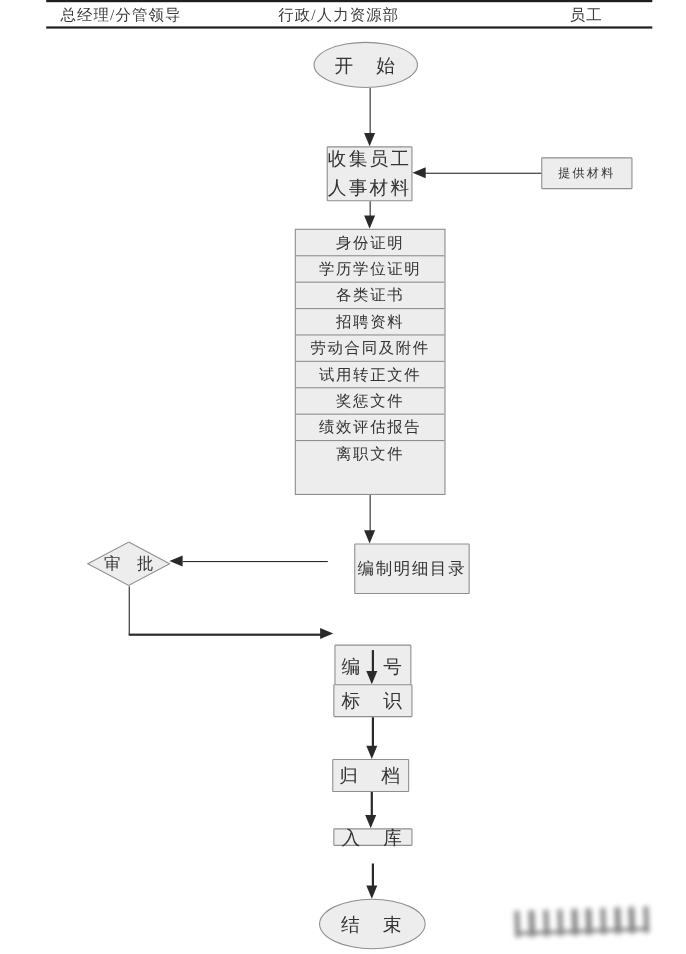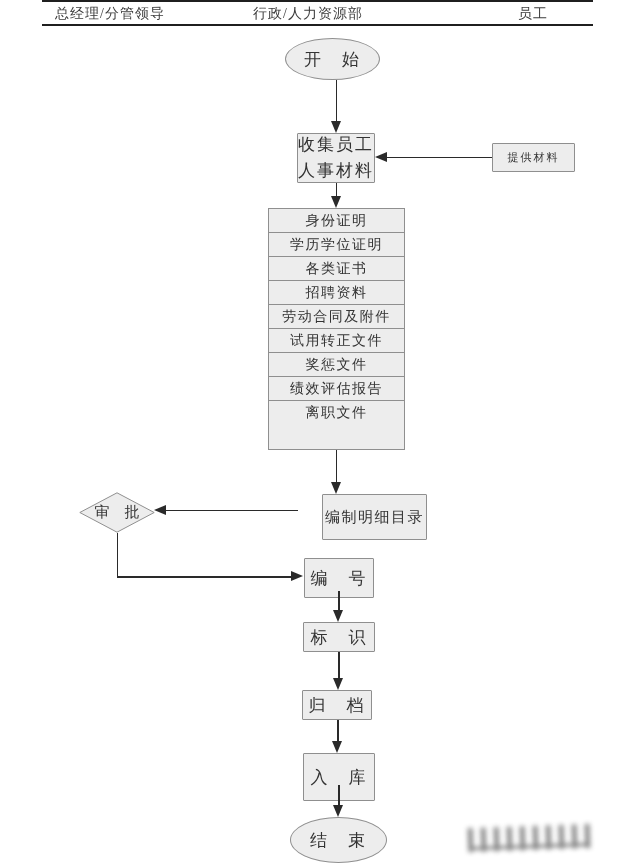--- a/index.html
+++ b/index.html
@@ -109,42 +109,42 @@
     <svg width="76" height="41" viewBox="0 0 76 41">
       <polygon points="38,0.8 75.2,20.5 38,40.2 0.8,20.5" fill="#ededed" stroke="#8f8f8f" stroke-width="1"></polygon>
     </svg>
     <div class="dlabel">审　批</div>
   </div>
 
   <div class="vline" style="left:116.5px;top:533px;height:44px;"></div>
   <div class="hline" style="left:116.5px;top:576px;width:175px;"></div>
   <div class="arr right" style="left:291px;top:570.5px;"></div>
 
-  <div class="box" style="left:304px;top:558px;width:70px;height:40px;">
+  <div class="box" style="left:304px;top:586px;width:70px;height:40px;">
     <span>编　号</span>
   </div>
 
   <div class="vline" style="left:338px;top:591px;height:20px;"></div>
   <div class="arr down" style="left:333px;top:610px;"></div>
 
   <div class="box" style="left:303px;top:622px;width:72px;height:30px;">
     <span>标　识</span>
   </div>
 
   <div class="vline" style="left:338px;top:652px;height:27px;"></div>
   <div class="arr down" style="left:333px;top:678px;"></div>
 
   <div class="box" style="left:302px;top:690px;width:70px;height:30px;">
     <span>归　档</span>
   </div>
 
   <div class="vline" style="left:337px;top:720px;height:22px;"></div>
   <div class="arr down" style="left:332px;top:741px;"></div>
 
-  <div class="box" style="left:303px;top:753px;width:72px;height:48px;">
+  <div class="box" style="left:303px;top:753px;width:72px;height:16px;">
     <span>入　库</span>
   </div>
 
   <div class="vline" style="left:338px;top:785px;height:21px;"></div>
   <div class="arr down" style="left:333px;top:805px;"></div>
 
   <div class="box ellipse" style="left:290px;top:817px;width:97px;height:46px;">
     <span>结　束</span>
   </div>
 

